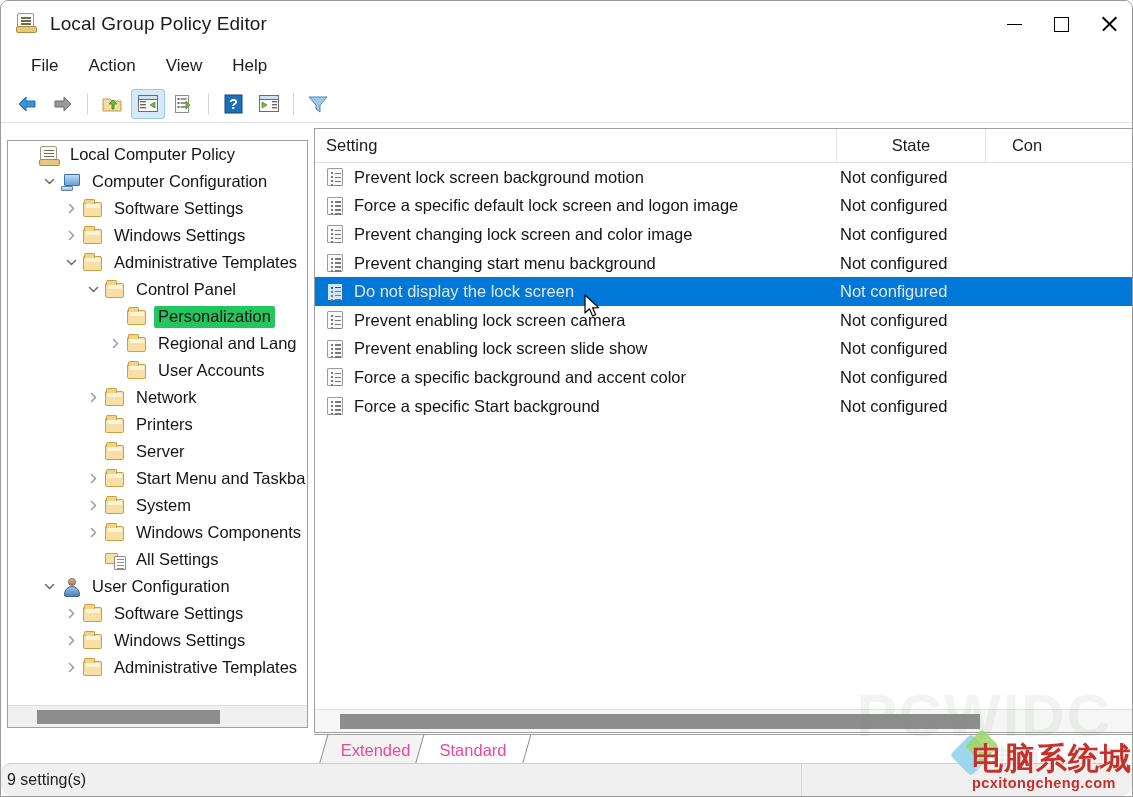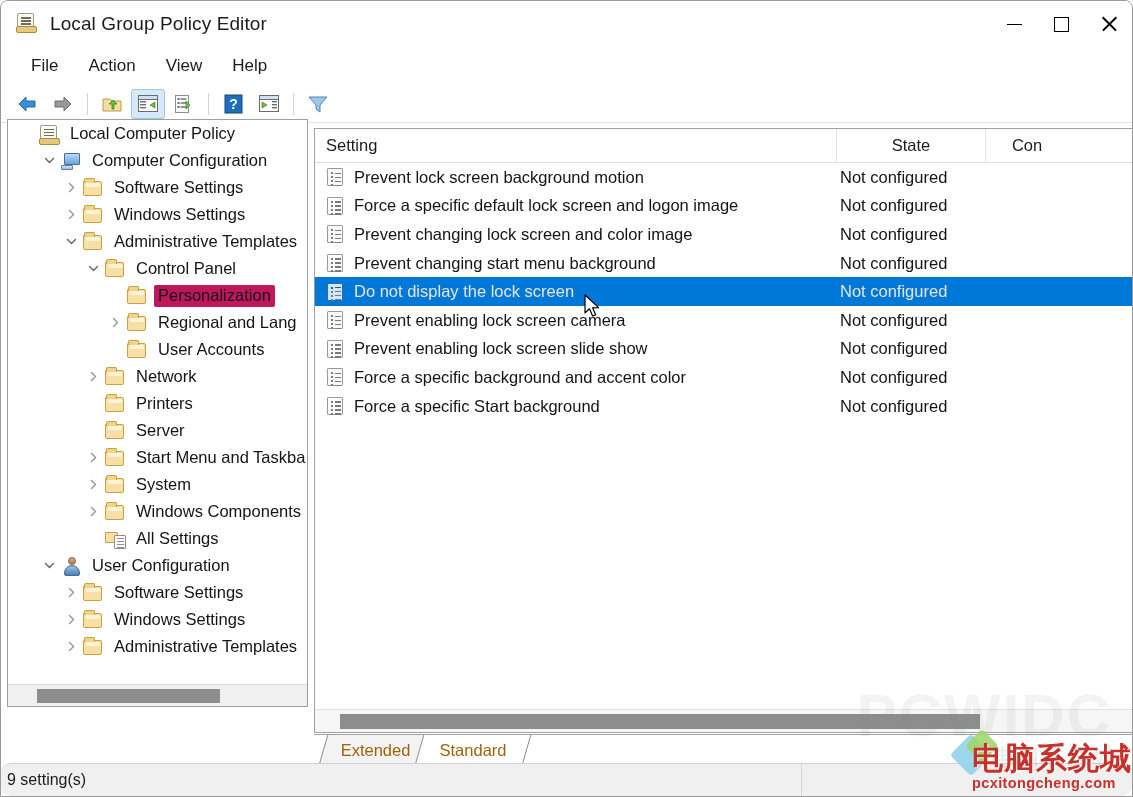--- a/index.html
+++ b/index.html
@@ -82,21 +82,21 @@
     border: 1px solid transparent; border-radius: 3px;
     position: relative; cursor: default;
   }
   .tb-btn.active { background: #d6e9f8; border-color: #98c9e8; }
   .tb-sep {
     width: 1px; height: 22px; background: #d4d4d4; margin: 0 6px;
   }
 
   
   .treepanel {
-    position: absolute; left: 6px; top: 118px;
+    position: absolute; left: 6px; top: 139px;
     width: 301px; height: 588px;
     background: #ffffff;
     border: 1px solid #a0a0a0;
     overflow: hidden;
   }
   .tree {
     position: absolute; left: 0; top: 0; right: 0; bottom: 22px;
     overflow: hidden;
   }
   .tnode {
@@ -105,21 +105,21 @@
     font-size: 16.5px; color: #141414;
   }
   .tnode .chev {
     width: 22px; height: 27px; flex: none;
     display: flex; align-items: center; justify-content: center;
     font-size: 12px; color: #6c6c6c;
   }
   .tnode .tlabel {
     padding: 1px 4px 2px 4px; border-radius: 2px;
   }
-  .tnode.sel .tlabel { background: #be185d; }
+  .tnode.sel .tlabel { background: #22c55e; }
   .ticon { width: 22px; height: 20px; flex: none; margin-right: 6px; position: relative; }
 
   
   .folder {
     position: absolute; left: 1px; top: 3px;
     width: 19px; height: 15px;
     background: #f7dfa5;
     border: 1px solid #c6a243;
     border-radius: 1px 2px 2px 2px;
   }
@@ -280,21 +280,21 @@
   
   .tabstrip {
     position: absolute; left: 313px; top: 733px;
     width: 820px; height: 31px;
     border-top: 1px solid #a0a0a0;
     background: #ffffff;
   }
   .tab {
     position: absolute; top: 0; height: 30px;
     display: flex; align-items: center; justify-content: center;
-    font-size: 16.5px; color: #a16207; cursor: default;
+    font-size: 16.5px; color: #ec4899; cursor: default;
   }
   .tab-shape {
     position: absolute; left: 0; top: 0; height: 30px;
     background: #f3f3f3;
     border: 1px solid #8c8c8c; border-top: none;
     transform: skewX(-16deg);
   }
   .tab.active .tab-shape { background: #ffffff; border-color: #8c8c8c; }
   .tab .tlab { position: relative; z-index: 2; }
   #tab-extended { left: 9px; width: 105px; }

